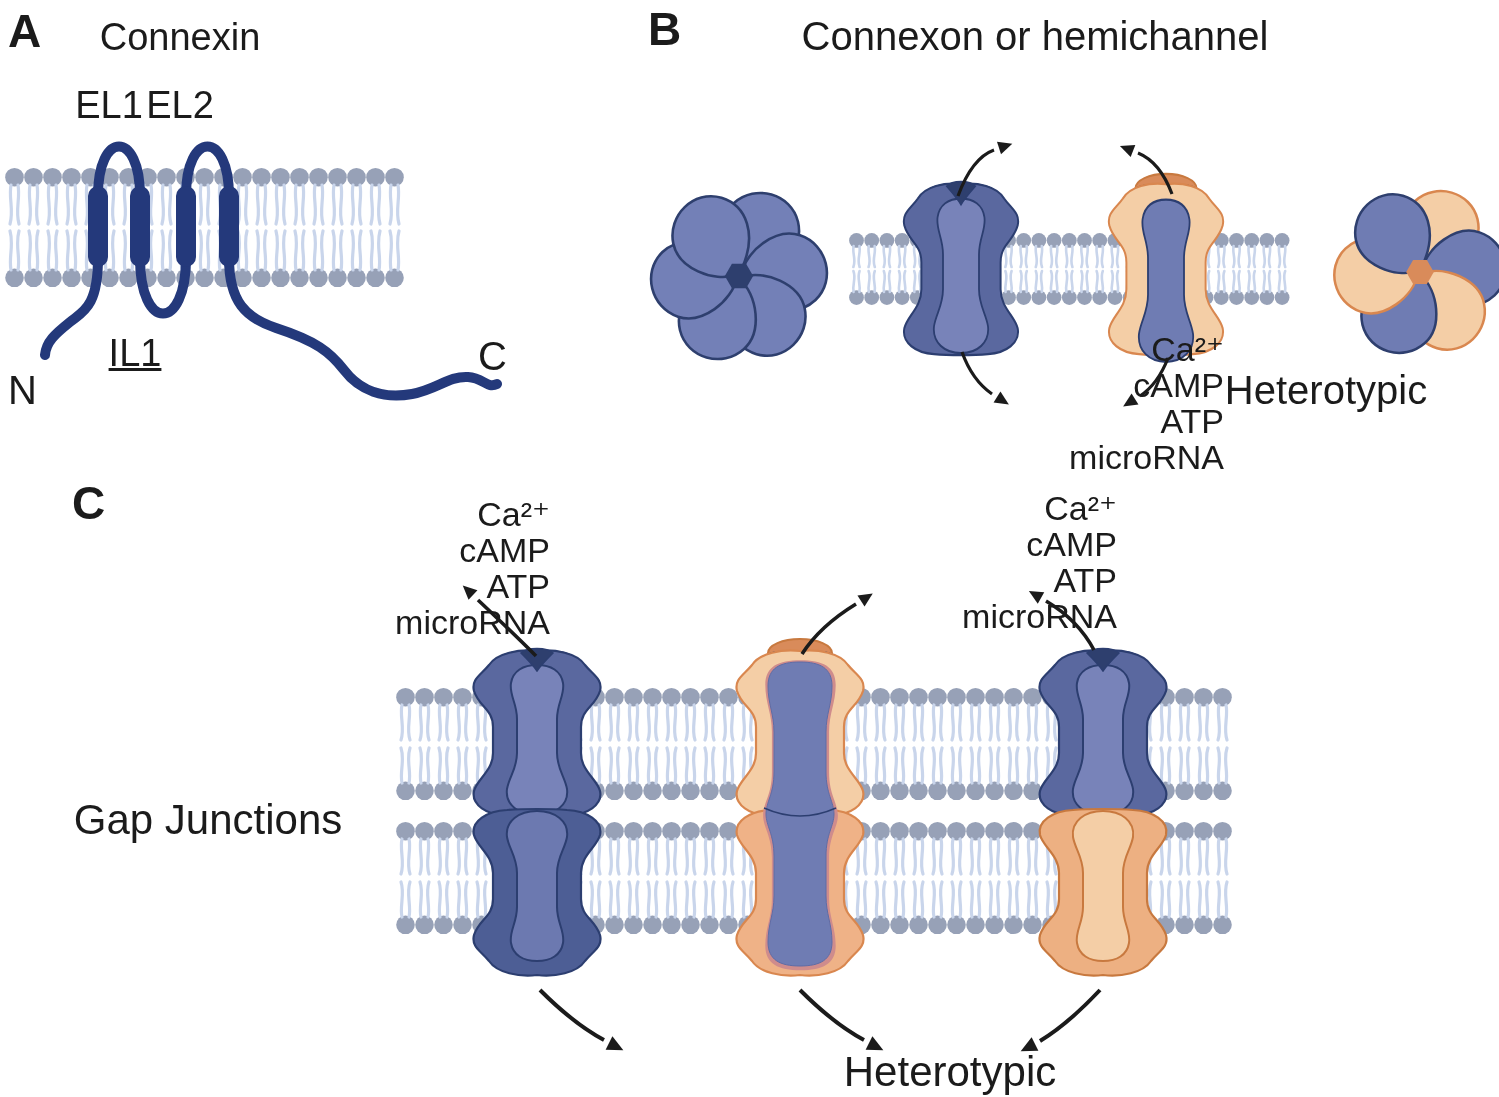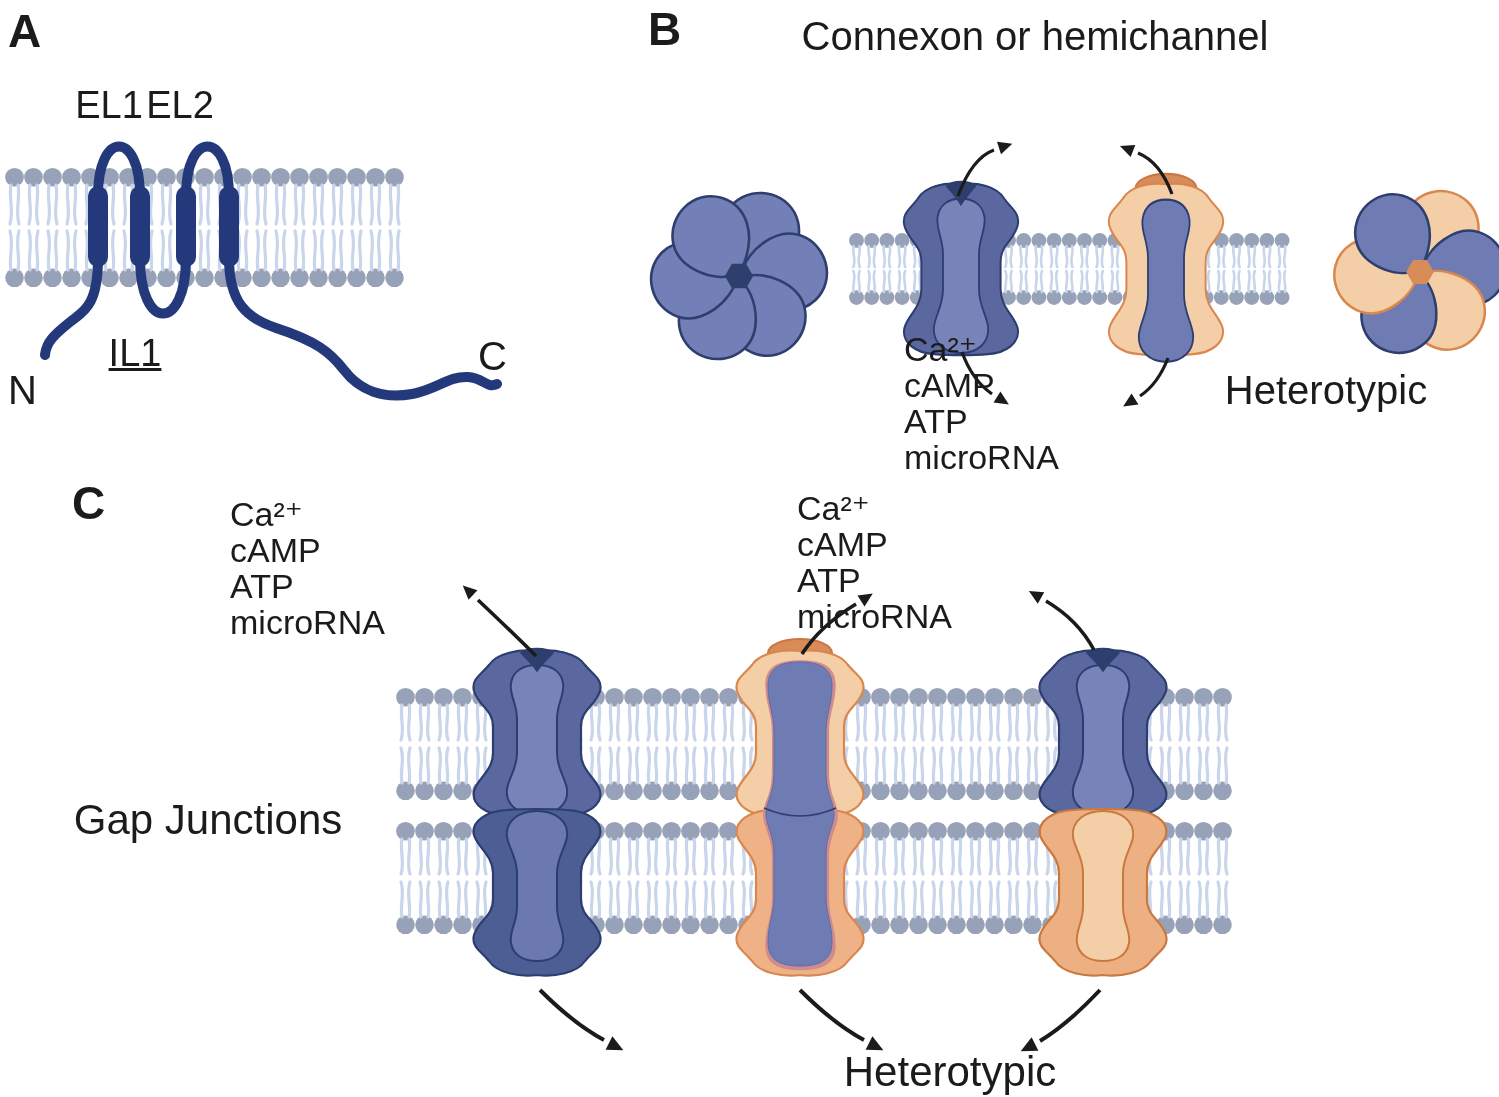--- a/index.html
+++ b/index.html
@@ -8,21 +8,21 @@
     font-family:"Liberation Sans","DejaVu Sans",sans-serif;color:#1b1b1b;
   }
   .abs{position:absolute;white-space:nowrap;}
   .panel-letter{font-size:46px;font-weight:bold;}
   .fig-title{font-size:40px;transform:translateX(-50%);text-align:center;}
   .small-title{font-size:38px;transform:translateX(-50%);}
   .sub-label{font-size:38px;transform:translateX(-50%);}
   .caption{font-size:40px;transform:translateX(-50%);}
   .caption-lg{font-size:42px;transform:translateX(-50%);}
   .terminus{font-size:40px;}
-  .mol-block{position:absolute;width:320px;text-align:left;font-size:34px;line-height:36px;}
+  .mol-block{position:absolute;width:320px;text-align:right;font-size:34px;line-height:36px;}
   svg{position:absolute;left:0;top:0;}
 </style>
 </head>
 <body>
 
 <div class="canvas">
 
 <svg width="1499" height="1097" viewBox="0 0 1499 1097">
   <defs>
 
@@ -335,20 +335,21 @@
     <path d="M540,990 Q574,1024 604,1040" stroke-width="4"></path>
     <use href="#pHead" transform="translate(609,1043) rotate(27) scale(1.15)" fill="#1b1b1b" stroke="none"></use>
     <path d="M800,990 Q834,1024 864,1040" stroke-width="4"></path>
     <use href="#pHead" transform="translate(869,1043) rotate(27) scale(1.15)" fill="#1b1b1b" stroke="none"></use>
     <path d="M1100,990 Q1068,1024 1040,1041" stroke-width="4"></path>
     <use href="#pHead" transform="translate(1035,1044) rotate(153) scale(1.15)" fill="#1b1b1b" stroke="none"></use>
   </g>
 </svg>
 
 <div class="abs panel-letter" style="left:8px;top:4px;">A</div>
+<div class="abs small-title" style="left:180px;top:16px;">Connexin</div>
 <div class="abs sub-label" style="left:109px;top:84px;">EL1</div>
 <div class="abs sub-label" style="left:180px;top:84px;">EL2</div>
 <div class="abs sub-label" style="left:135px;top:332px;text-decoration:underline;">IL1</div>
 <div class="abs terminus" style="left:8px;top:368px;">N</div>
 <div class="abs terminus" style="left:478px;top:334px;">C</div>
 
 <div class="abs panel-letter" style="left:648px;top:2px;">B</div>
 <div class="abs fig-title" style="left:1035px;top:14px;">Connexon or hemichannel</div>
 <div class="abs caption" style="left:1326px;top:368px;">Heterotypic</div>
 <div class="mol-block" style="left:904px;top:331px;">

